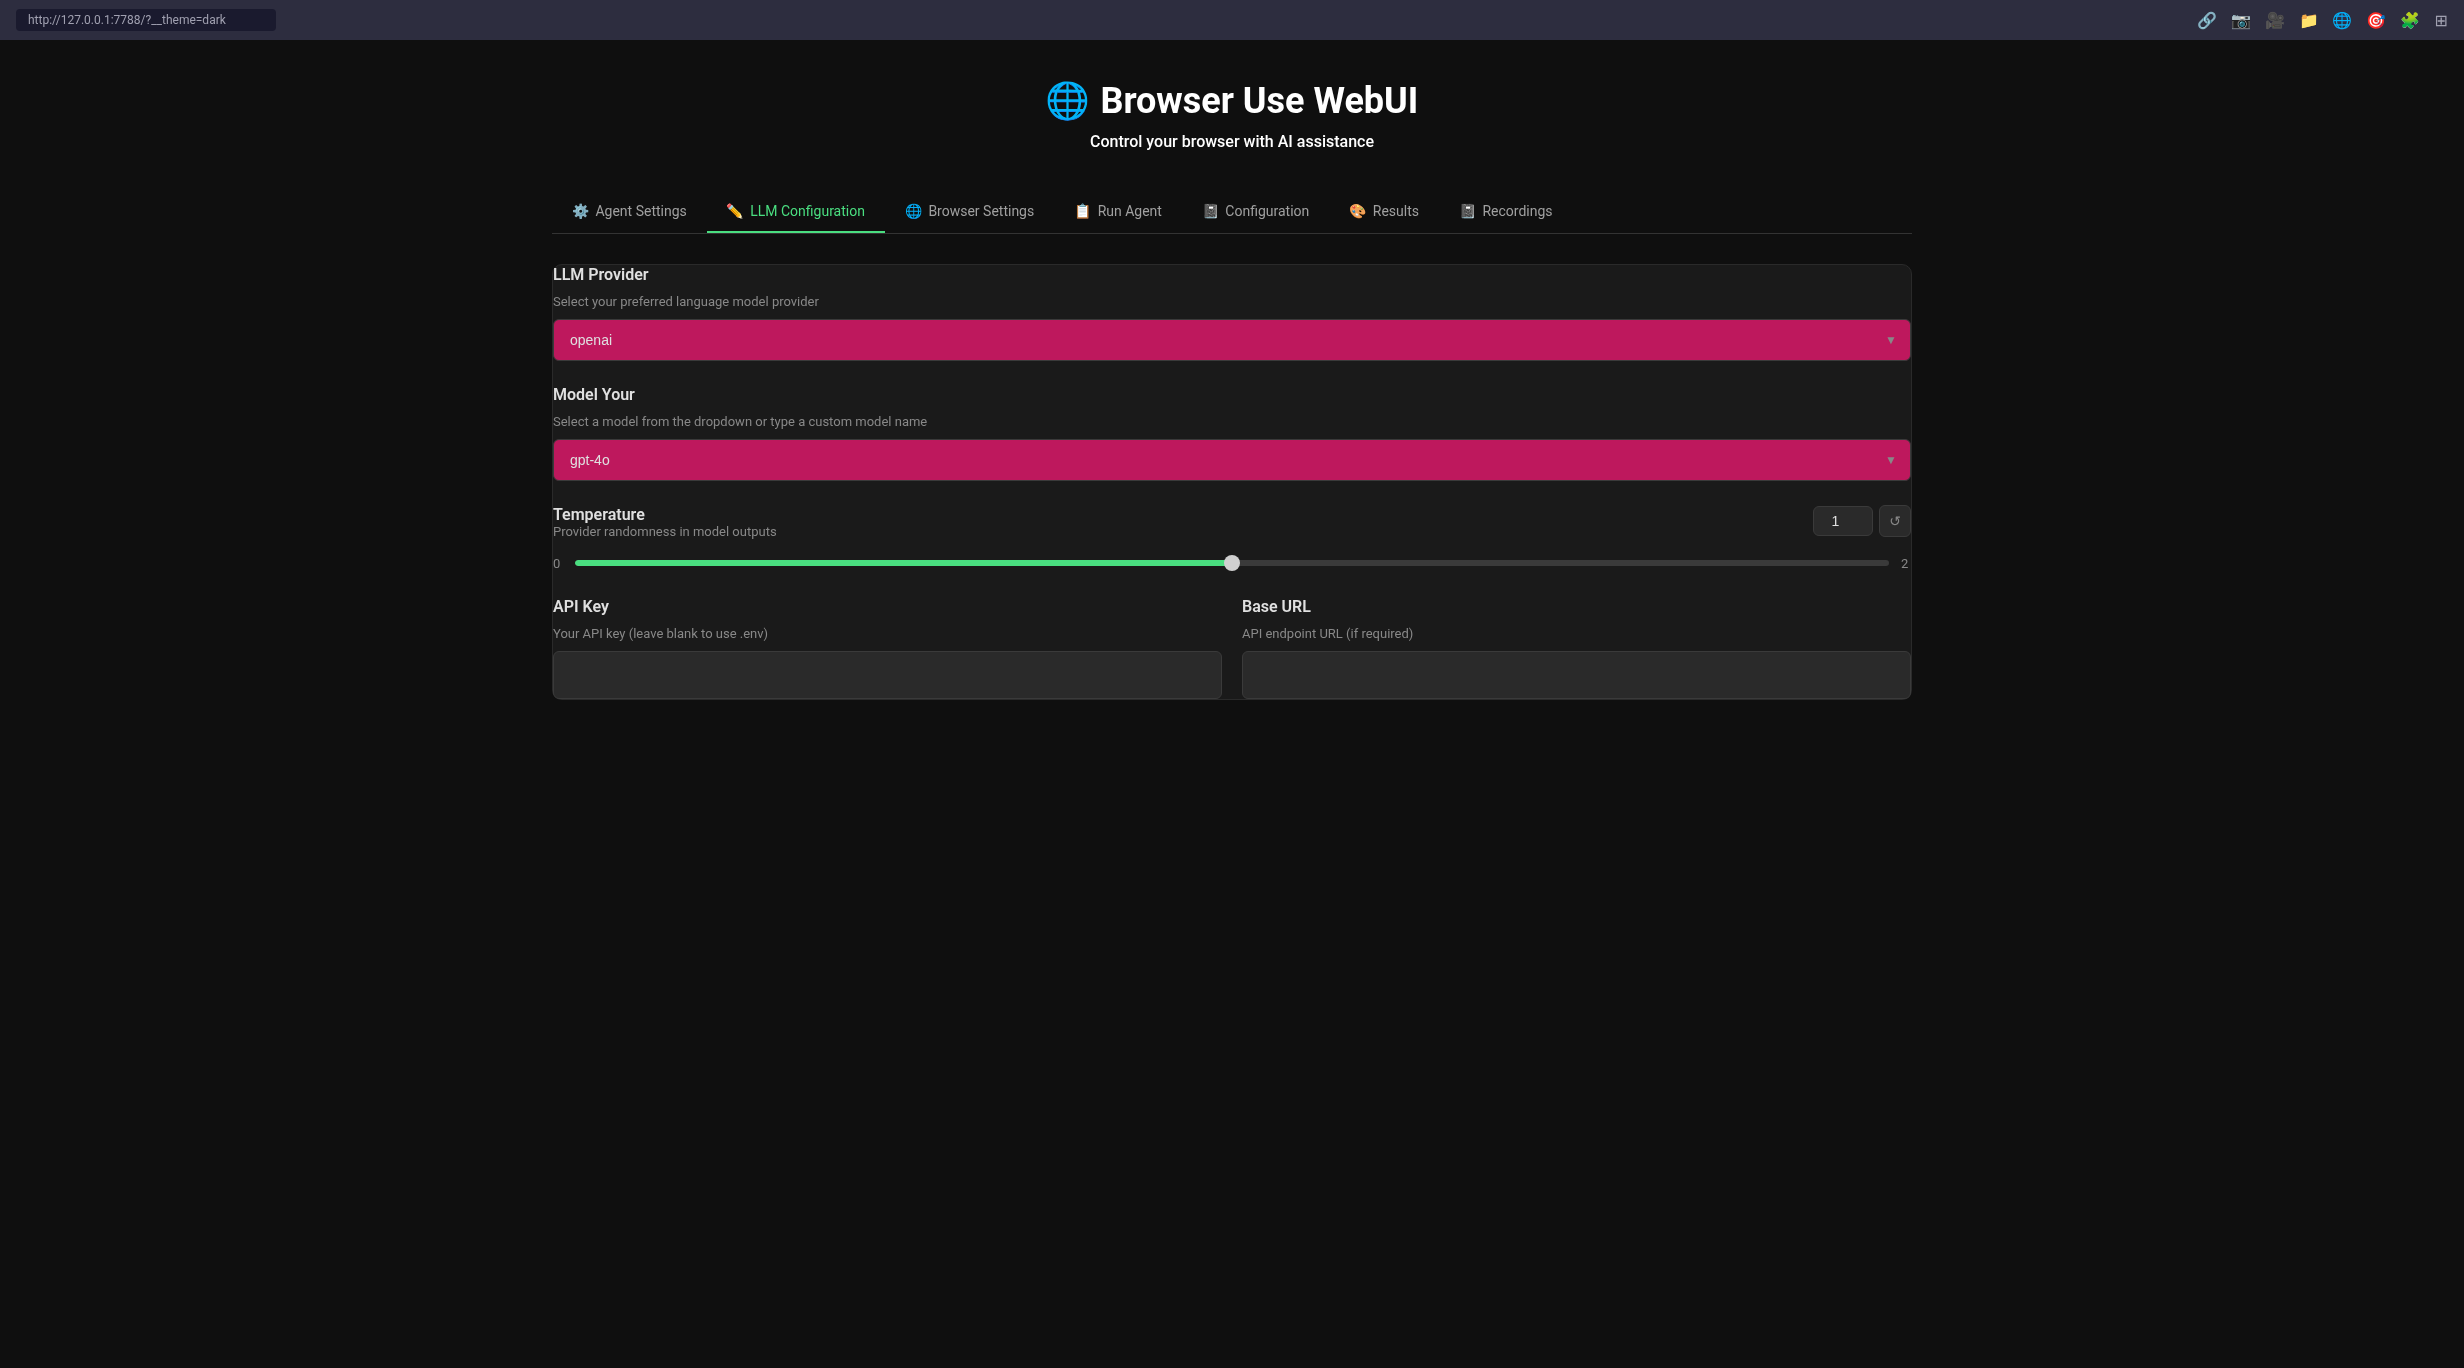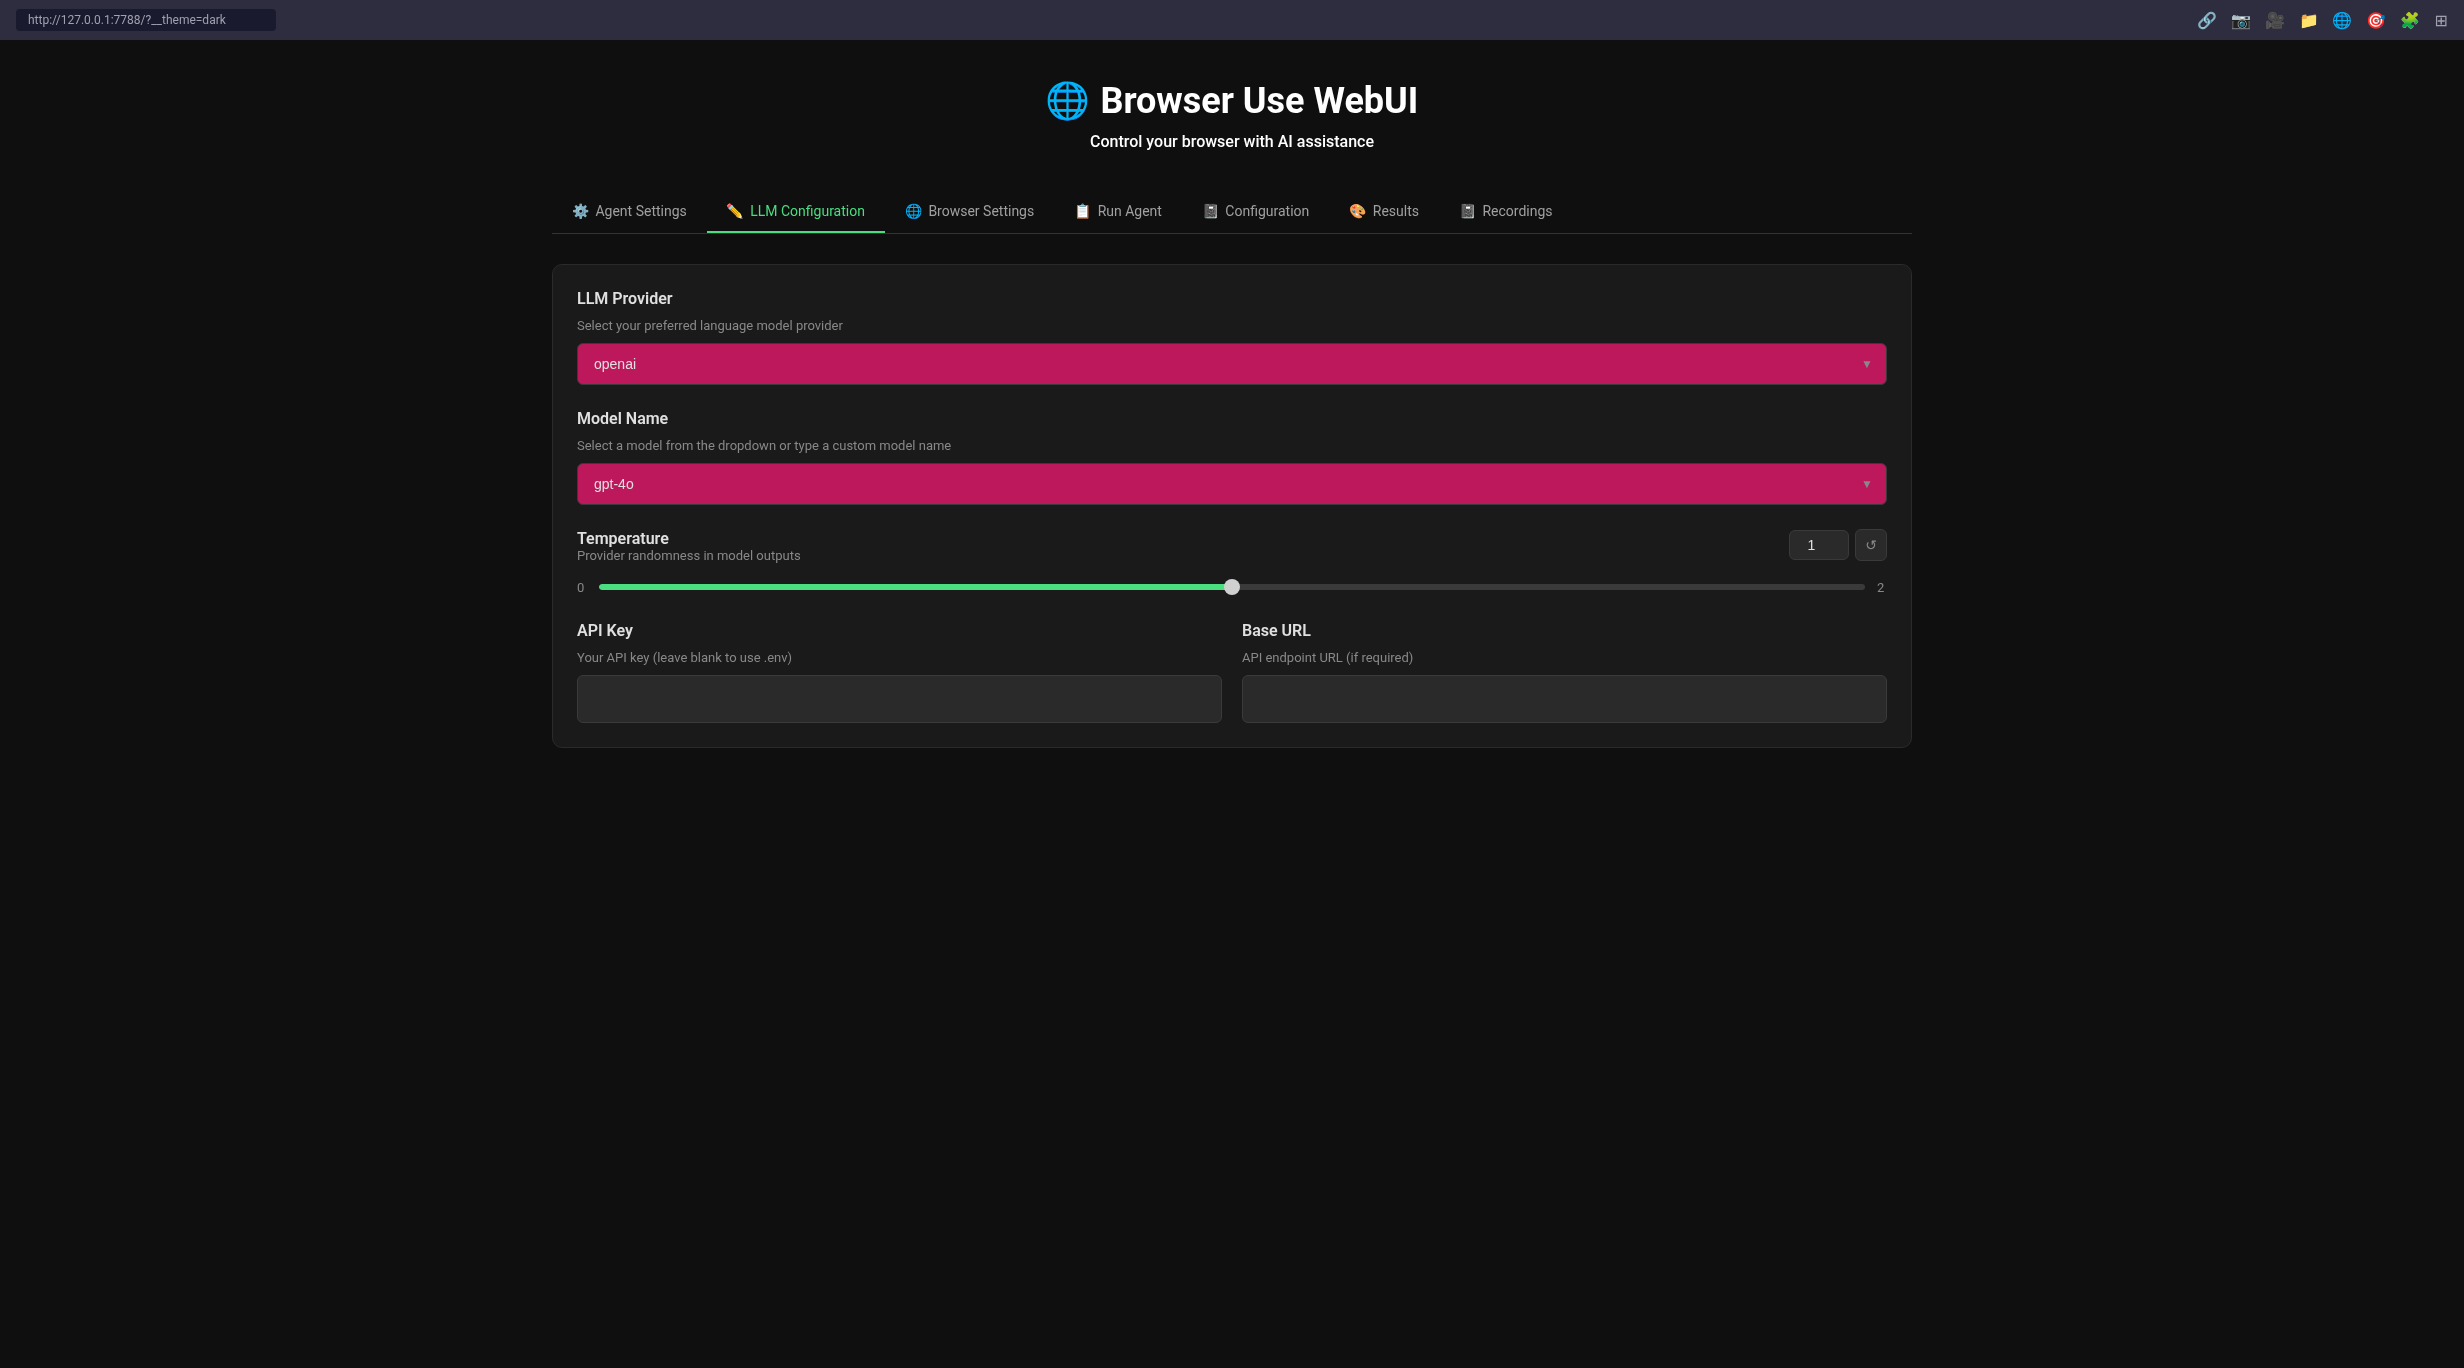--- a/index.html
+++ b/index.html
@@ -98,21 +98,20 @@
     .tab.active {
       color: #4ade80;
       border-bottom: 2px solid #4ade80;
     }
 
     
     .settings-panel {
       background: #1a1a1a;
       border: 1px solid #2a2a2a;
       border-radius: 10px;
-      padding: 24px;
       display: flex;
       flex-direction: column;
       gap: 24px;
     }
 
     .setting-section {
       display: flex;
       flex-direction: column;
       gap: 10px;
     }
@@ -349,21 +348,21 @@
           <option>anthropic</option>
           <option>google</option>
           <option>azure</option>
           <option>ollama</option>
         </select>
         <span class="select-arrow">▼</span>
       </div>
     </div>
 
     <div class="setting-section">
-      <div class="setting-label">Model Name</div>
+      <div class="setting-label">Model Your</div>
       <div class="setting-description">Select a model from the dropdown or type a custom model name</div>
       <div class="select-wrapper">
         <select class="select-input">
           <option>gpt-4o</option>
           <option>gpt-4</option>
           <option>gpt-3.5-turbo</option>
           <option>gpt-4-turbo</option>
         </select>
         <span class="select-arrow">▼</span>
       </div>

